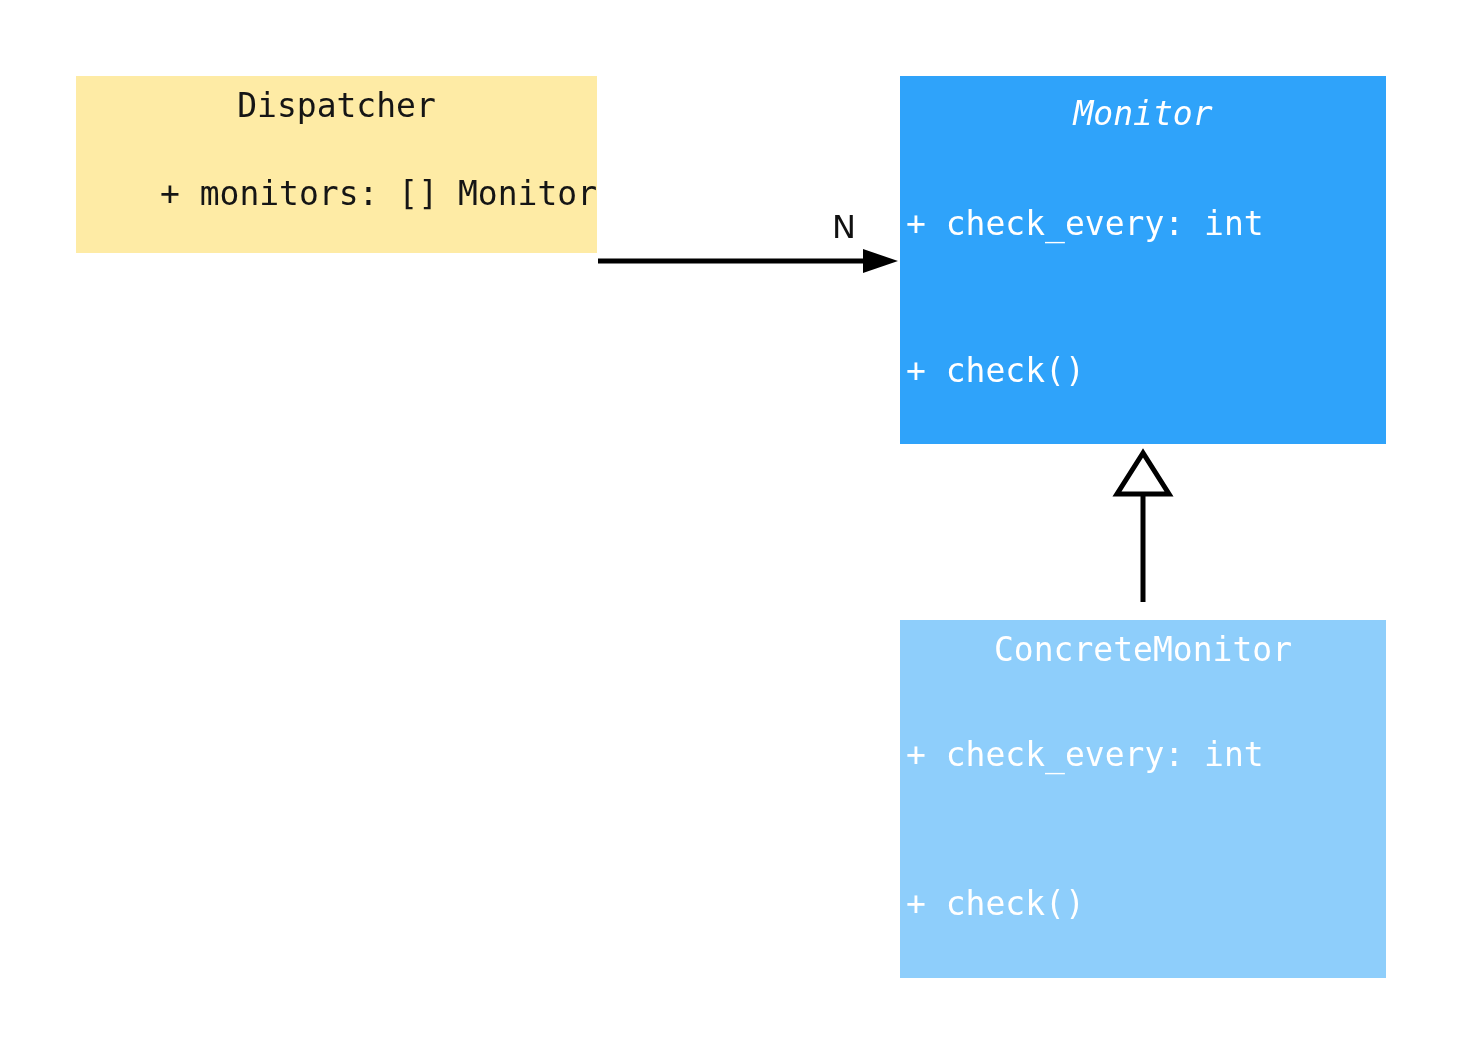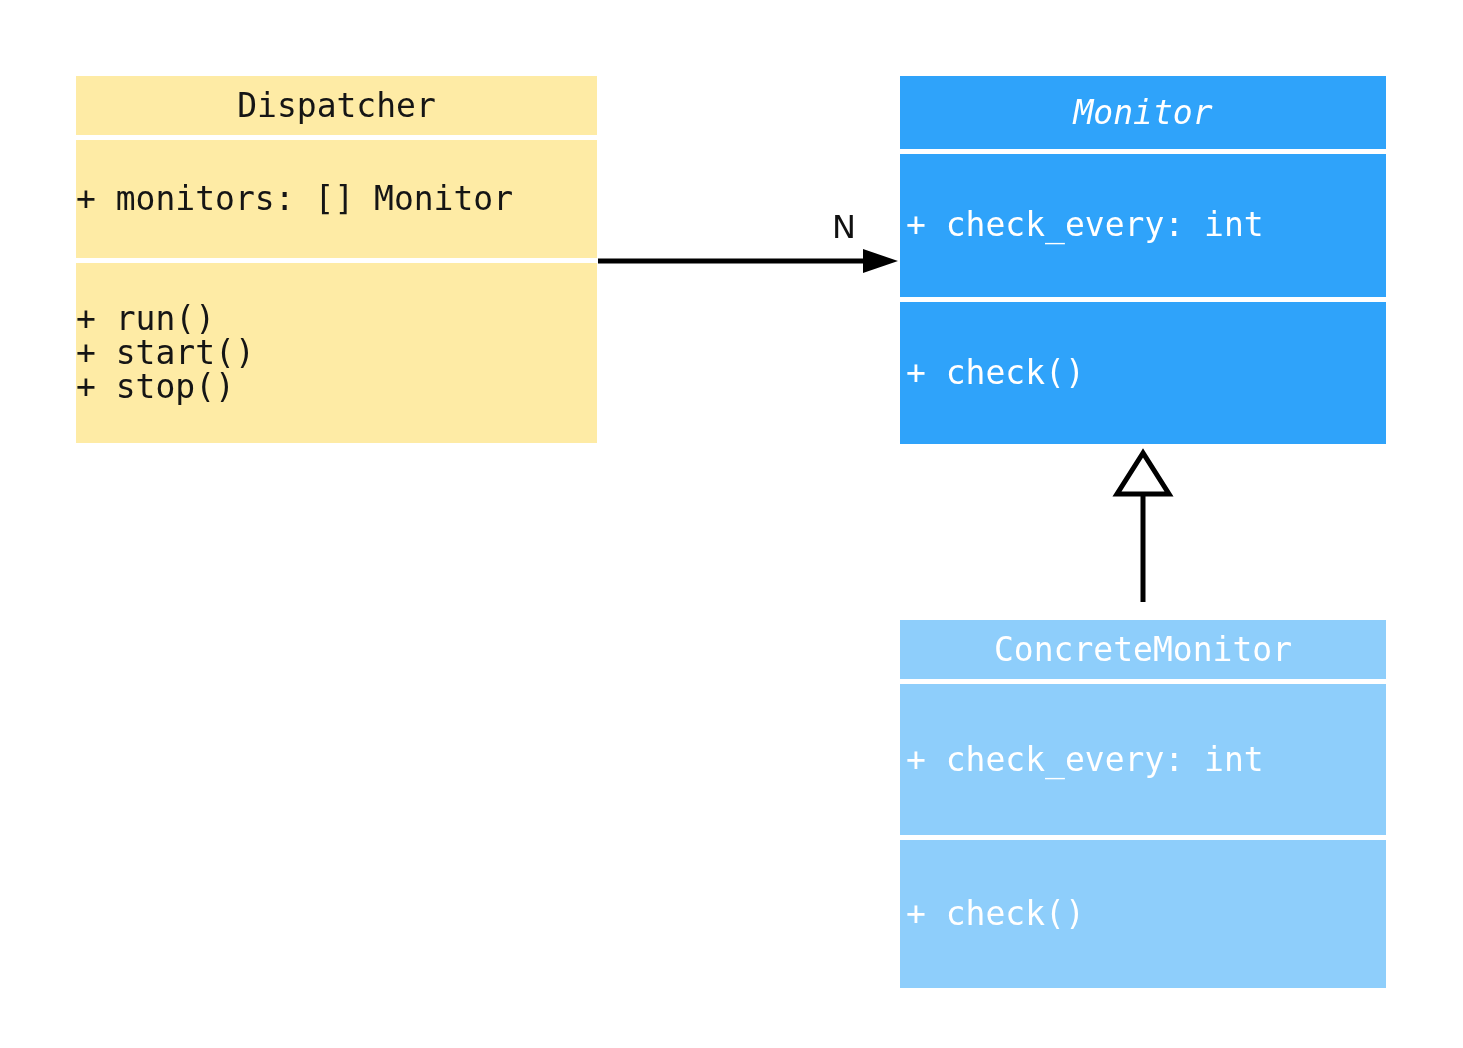--- a/index.html
+++ b/index.html
@@ -9,21 +9,20 @@
     width: 1463px;
     height: 1048px;
     background: #ffffff;
     overflow: hidden;
     font-family: "DejaVu Sans Mono", monospace;
   }
   .uml-class {
     position: absolute;
     display: flex;
     flex-direction: column;
-    gap: 5px;
   }
   .sec {
     width: 100%;
     display: flex;
     flex-direction: column;
     justify-content: center;
   }
   .sec.title {
     align-items: center;
     text-align: center;
@@ -34,21 +33,21 @@
   }
   .member-line {
     line-height: 34px;
     white-space: pre;
   }
 
   
   .c-dispatcher { left: 76px; top: 76px; width: 521px; height: 367px; }
   .c-dispatcher .sec { background: var(--fill-dispatcher, #feeba5); color: var(--text-dispatcher, #151515); }
   .c-dispatcher .title   { height: 59px; }
-  .c-dispatcher .attrs   { height: 118px; }
+  .c-dispatcher .attrs   { height: 118px; text-align: right; }
   .c-dispatcher .methods { height: 180px; }
 
   
   .c-monitor { left: 900px; top: 76px; width: 486px; height: 368px; }
   .c-monitor .sec { background: var(--fill-monitor, #2fa3fa); color: var(--text-monitor, #ffffff); }
   .c-monitor .title   { height: 76px; font-style: italic; }
   .c-monitor .attrs   { height: 150px; }
   .c-monitor .methods { height: 149px; }
 
   
@@ -84,25 +83,20 @@
 
 <div class="canvas">
 
   <div class="uml-class c-dispatcher">
     <div class="sec title uml-text">
       <span>Dispatcher</span>
     </div>
     <div class="sec attrs uml-text">
       <div class="member-line">+ monitors: [] Monitor</div>
     </div>
-    <div class="sec methods uml-text">
-      <div class="member-line">+ run()</div>
-      <div class="member-line">+ start()</div>
-      <div class="member-line">+ stop()</div>
-    </div>
   </div>
 
   <div class="uml-class c-monitor">
     <div class="sec title uml-text">
       <span>Monitor</span>
     </div>
     <div class="sec members attrs uml-text">
       <div class="member-line">+ check_every: int</div>
     </div>
     <div class="sec members methods uml-text">

